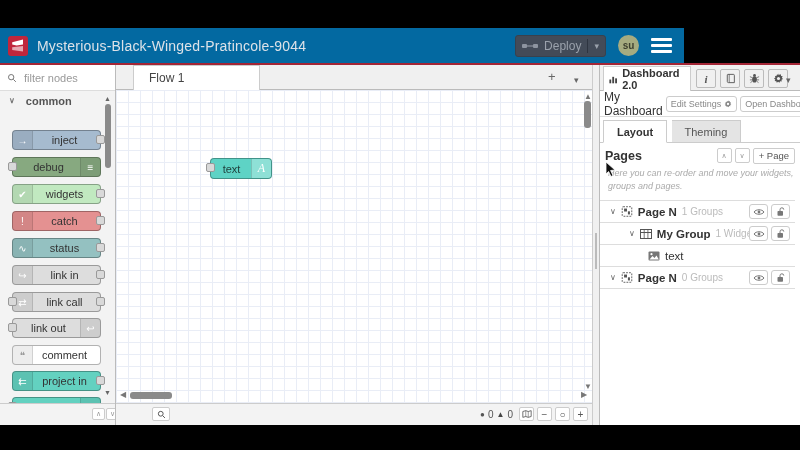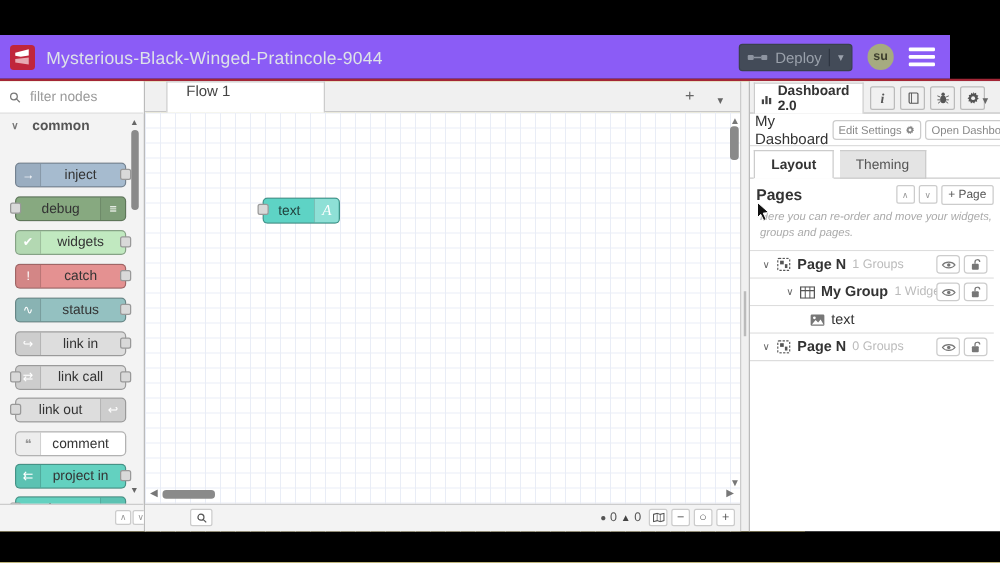--- a/index.html
+++ b/index.html
@@ -1,19 +1,19 @@
 <!DOCTYPE html>
 <html><head>
 <meta charset="utf-8">
 <style>
   html,body{margin:0;padding:0;}
   .stage{position:relative;width:800px;height:450px;background:#000;overflow:hidden;
          font-family:"Liberation Sans",sans-serif;-webkit-font-smoothing:antialiased;}
   
-  .header{position:absolute;top:28px;left:0;width:760px;height:35px;background:#8b5cf6;
+  .header{position:absolute;top:28px;left:0;width:684px;height:35px;background:#0369a1;
           display:flex;align-items:center;}
   .logo{margin-left:8px;width:20px;height:20px;flex:none;}
   .htitle{margin-left:9px;color:#dde2e8;font-size:14px;letter-spacing:.2px;}
   .hright{margin-left:auto;display:flex;align-items:center;gap:12px;margin-right:12px;}
   .deploy{display:flex;align-items:center;height:20px;background:#434b58;border:1px solid #39414d;
           border-radius:3px;padding:0 6px;gap:6px;}
   .deploy .dlabel{color:#9aa1ab;font-size:12px;}
   .deploy .dsep{width:1px;height:14px;background:#2e3541;}
   .deploy .dcaret{color:#9aa1ab;font-size:9px;}
   .avatar{width:21px;height:21px;border-radius:50%;background:#a6ab80;color:#3d3f2e;
@@ -47,21 +47,21 @@
   .psb{position:absolute;color:#666;font-size:7px;}
   .psb-thumb{position:absolute;left:105px;top:39px;width:6px;height:64px;background:#8a8a8a;border-radius:3px;}
   .pfoot{position:absolute;left:0;right:0;top:338px;bottom:0;background:#f3f3f3;border-top:1px solid #ccc;}
   .sqbtn{position:absolute;width:13px;height:12px;border:1px solid #ccc;background:#fff;border-radius:2px;
          color:#999;font-size:7px;display:flex;align-items:center;justify-content:center;box-sizing:border-box;}
   
   .workspace{position:absolute;left:116px;top:0;width:476px;height:360px;}
   .tabbar{position:absolute;top:0;left:0;right:0;height:25px;background:#f0f0f0;border-bottom:1px solid #bbb;
           box-sizing:border-box;}
   .tab-flow{position:absolute;left:17px;top:0;width:127px;height:25px;background:#fff;border:1px solid #ccc;
-            border-bottom:none;box-sizing:border-box;display:flex;align-items:flex-start;padding-left:15px;
+            border-bottom:none;box-sizing:border-box;display:flex;align-items:center;padding-left:15px;
             font-size:12px;color:#444;z-index:2;}
   .tbtnc{position:absolute;top:4px;color:#666;font-size:13px;line-height:16px;}
   .canvas{position:absolute;top:25px;left:0;right:0;bottom:0;background:#fff;
           background-image:linear-gradient(#e9edf6 1px,transparent 1px),
                            linear-gradient(90deg,#e9edf6 1px,transparent 1px);
           background-size:12px 12px;}
   .flownode{position:absolute;left:94px;top:93px;width:62px;height:21px;border-radius:4px;
             border:1px solid rgba(0,0,0,.3);box-sizing:border-box;font-size:11px;color:#20413d;}
   .flownode .fl{position:absolute;left:0;right:19px;top:0;bottom:0;display:flex;align-items:center;
                 justify-content:center;}

